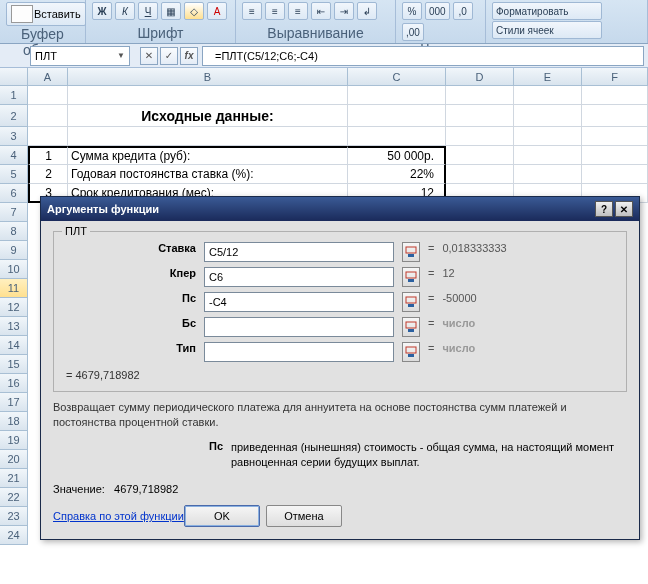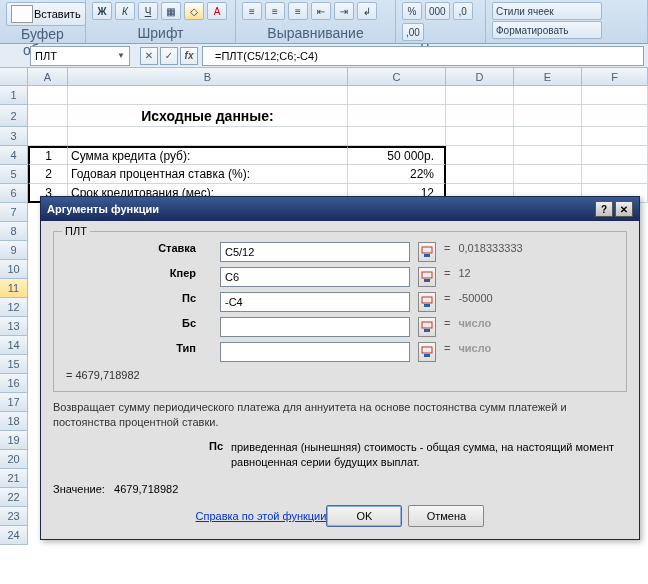--- a/index.html
+++ b/index.html
@@ -201,21 +201,20 @@
   text-align: right;
   font-weight: bold;
 }
 .arg-input {
   width: 190px;
   height: 20px;
   background: #fff;
   border: 1px solid #7a8a9a;
   padding: 0 4px;
   font-size: 11px;
-  margin-left: 16px;
 }
 .ref-btn {
   width: 18px;
   height: 20px;
   background: linear-gradient(#f6f6f6,#dcdcdc);
   border: 1px solid #888;
   display: flex;
   align-items: center;
   justify-content: center;
 }
@@ -224,21 +223,21 @@
 .arg-val { color: #555; }
 .arg-val.placeholder { color: #999; font-weight: bold; }
 .result-line { text-align: left; padding: 2px 50px 2px 0; color: #333; }
 .desc { color: #333; margin-bottom: 10px; line-height: 1.35; }
 .desc-arg { display: flex; gap: 8px; margin-bottom: 14px; }
 .desc-arg-label { width: 170px; text-align: right; font-weight: bold; }
 .desc-arg-text { flex: 1; line-height: 1.35; }
 .value-line { margin-bottom: 10px; }
 .dialog-footer {
   display: flex;
-  justify-content: center;
+  justify-content: flex-start;
   align-items: center;
 }
 .help-link { color: #0033cc; text-decoration: underline; cursor: pointer; }
 .dlg-btns { display: flex; gap: 6px; }
 .dlg-btn {
   width: 76px;
   height: 22px;
   background: linear-gradient(#f6f6f6,#dedede);
   border: 1px solid #888;
   border-radius: 2px;
@@ -293,22 +292,22 @@
     <div class="ribbon-btns">
       <div class="ribbon-btn">%</div>
       <div class="ribbon-btn">000</div>
       <div class="ribbon-btn">,0</div>
       <div class="ribbon-btn">,00</div>
     </div>
     <div class="ribbon-group-label">Число</div>
   </div>
   <div class="ribbon-group" style="flex:1">
     <div class="ribbon-btns" style="flex-direction:column;align-items:flex-start;gap:1px">
+      <div class="ribbon-btn" style="width:110px;justify-content:flex-start">Форматировать</div>
       <div class="ribbon-btn" style="width:110px;justify-content:flex-start">Стили ячеек</div>
-      <div class="ribbon-btn" style="width:110px;justify-content:flex-start">Форматировать</div>
     </div>
   </div>
 </div>
 
 <div class="formula-bar">
   <div class="name-box">
     <span>ПЛТ</span>
     <span class="name-box-dd">▼</span>
   </div>
   <div class="fb-btns">
@@ -391,21 +390,21 @@
         <div class="cell wA num-cell b-top b-left">1</div>
         <div class="cell wB b-top">Сумма кредита (руб):</div>
         <div class="cell wC right-cell b-top b-right">50 000р.</div>
         <div class="cell wD"></div>
         <div class="cell wE"></div>
         <div class="cell wF"></div>
       </div>
 
       <div class="cell-row">
         <div class="cell wA num-cell b-left">2</div>
-        <div class="cell wB">Годовая процентная ставка (%):</div>
+        <div class="cell wB">Годовая постоянства ставка (%):</div>
         <div class="cell wC right-cell b-right">22%</div>
         <div class="cell wD"></div>
         <div class="cell wE"></div>
         <div class="cell wF"></div>
       </div>
 
       <div class="cell-row">
         <div class="cell wA num-cell b-left b-bottom">3</div>
         <div class="cell wB b-bottom">Срок кредитования (мес):</div>
         <div class="cell wC right-cell b-right b-bottom">12</div>

